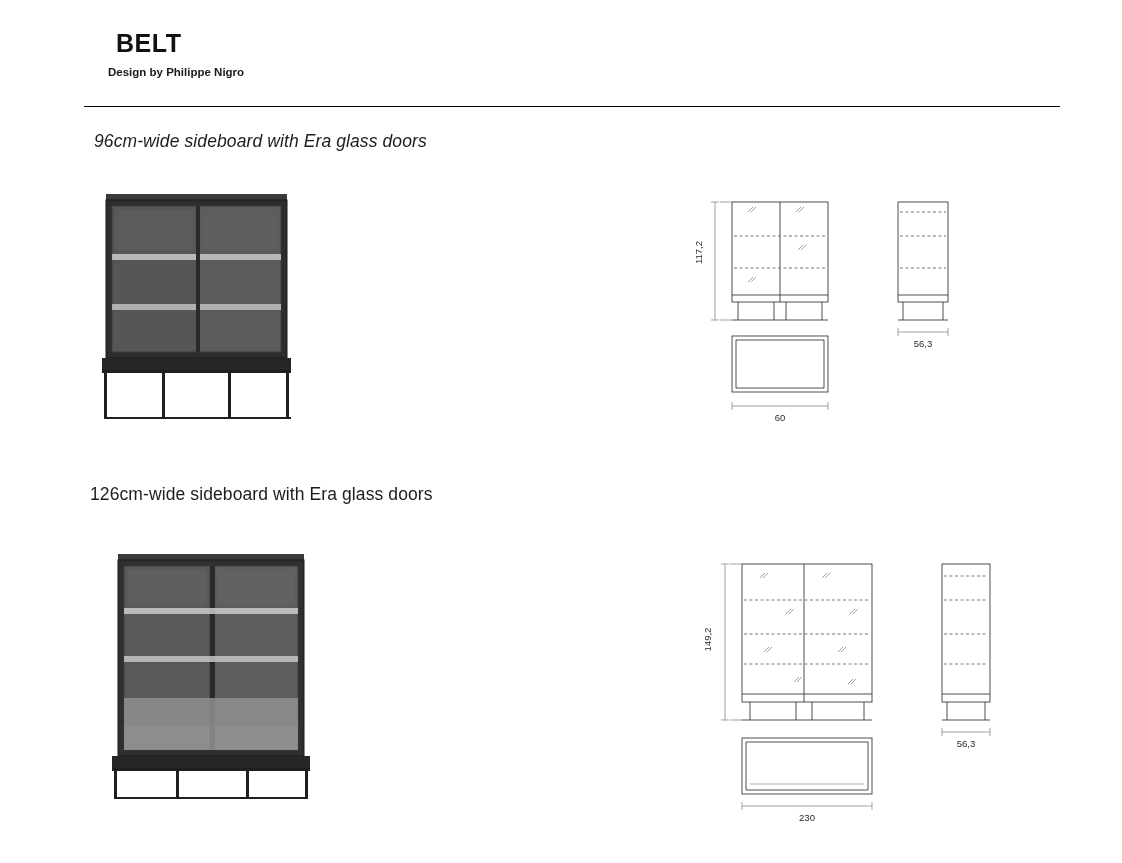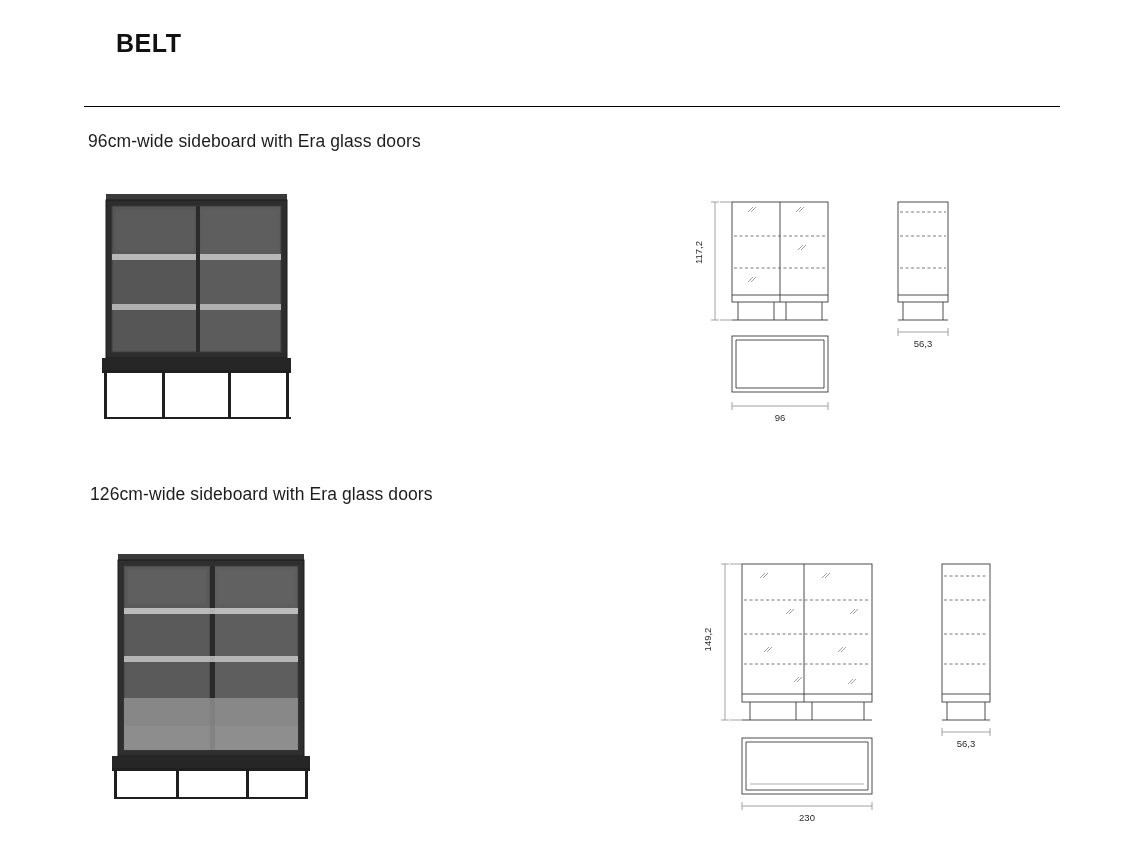--- a/index.html
+++ b/index.html
@@ -46,21 +46,21 @@
     background: #000;
   }
 
   
   .section-title {
     position: absolute;
     font-size: 17.5px;
     color: #1d1d1d;
     letter-spacing: 0.1px;
   }
-  #sec1-title { left: 88px; top: 131px; }
+  #sec1-title { left: 94px; top: 131px; font-style: italic; }
   #sec2-title { left: 90px; top: 484px; }
 
   
   .photo {
     position: absolute;
   }
 
   
   .tech {
     position: absolute;
@@ -76,20 +76,21 @@
     transform: rotate(-90deg);
     transform-origin: center center;
   }
   svg { display: block; }
 </style>
 </head>
 <body>
 
 <div class="header">
   <h1 class="brand-title">BELT</h1>
+  <div class="brand-sub">Design by Philippe Nigro</div>
 </div>
 <div class="rule"></div>
 
 <div class="section-title" id="sec1-title">96cm-wide sideboard with Era glass doors</div>
 
 <div class="photo" style="left:100px; top:192px; width:200px; height:232px;">
   <svg width="200" height="232" viewBox="0 0 200 232">
 
     <rect x="6" y="2" width="181" height="6" fill="#3a3a3a"></rect>
 
@@ -176,21 +177,21 @@
       <line x1="42" y1="216" x2="138" y2="216"></line>
       <line x1="42" y1="212" x2="42" y2="220"></line>
       <line x1="138" y1="212" x2="138" y2="220"></line>
 
       <line x1="208" y1="142" x2="258" y2="142"></line>
       <line x1="208" y1="138" x2="208" y2="146"></line>
       <line x1="258" y1="138" x2="258" y2="146"></line>
     </g>
   </svg>
   <div class="dim-label dim-vert" style="left:-12px; top:57px; width:40px; text-align:center;">117,2</div>
-  <div class="dim-label" style="left:70px; top:222px; width:40px; text-align:center;">96</div>
+  <div class="dim-label" style="left:70px; top:222px; width:40px; text-align:center;">60</div>
   <div class="dim-label" style="left:213px; top:148px; width:40px; text-align:center;">56,3</div>
 </div>
 
 <div class="section-title" id="sec2-title">126cm-wide sideboard with Era glass doors</div>
 
 <div class="photo" style="left:106px; top:552px; width:218px; height:250px;">
   <svg width="218" height="250" viewBox="0 0 218 250">
 
     <rect x="12" y="2" width="186" height="6" fill="#3a3a3a"></rect>
 

